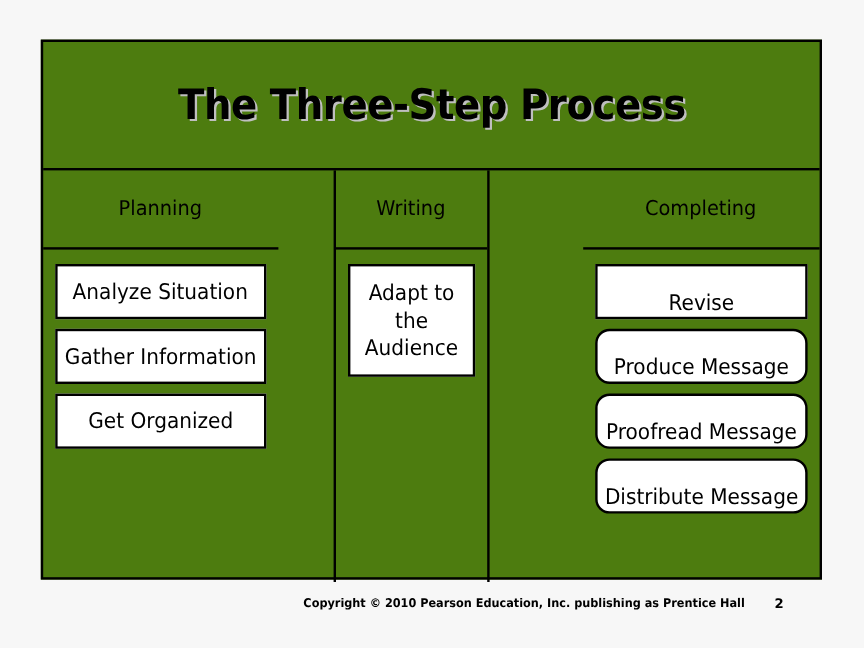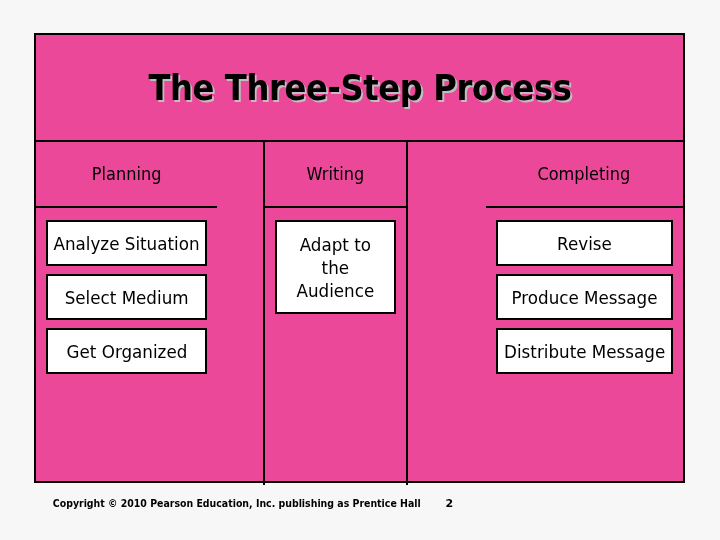--- a/index.html
+++ b/index.html
@@ -13,21 +13,21 @@
     font-family: "Liberation Sans", sans-serif;
     overflow: hidden;
   }
 
   .slide {
     position: absolute;
     left: 34px;
     top: 33px;
     width: 651px;
     height: 450px;
-    background: #ec4899;
+    background: #4d7c0f;
     border: 2px solid #000000;
     box-sizing: border-box;
   }
 
   
   .title-area {
     position: absolute;
     left: 0;
     top: 0;
     width: 100%;
@@ -123,33 +123,33 @@
   
   .col-planning .step-box { height: 46px; }
   .col-planning .step-box + .step-box { margin-top: 8px; }
 
   
   .col-writing .step-box { height: 94px; }
   .col-writing .step-box + .step-box { margin-top: 8px; }
   .col-writing .step-label { white-space: normal; }
 
   
-  .col-completing .step-box { height: 46px; }
-  .col-completing .step-box + .step-box { margin-top: 8px; }
+  .col-completing .step-box { height: 46px; align-items: flex-end; }
+  .col-completing .step-box + .step-box { margin-top: 8px; border-radius: 12px; }
 
   
   .footer {
     position: absolute;
     left: 34px;
     top: 492px;
     width: 651px;
     height: 22px;
     display: flex;
     align-items: center;
-    justify-content: flex-start;
+    justify-content: flex-end;
   }
   .copyright {
     font-family: "DejaVu Sans", sans-serif;
     font-weight: bold;
     font-size: 10px;
     color: #000000;
     white-space: nowrap;
     transform: scaleX(0.94);
     transform-origin: left center;
     padding-left: 20px;
@@ -176,21 +176,21 @@
 
       <div class="col col-planning">
         <div class="col-head">
           <div class="col-head-label">Planning</div>
         </div>
         <div class="col-body">
           <div class="step-box">
             <span class="step-label">Analyze Situation</span>
           </div>
           <div class="step-box">
-            <span class="step-label">Select Medium</span>
+            <span class="step-label">Gather Information</span>
           </div>
           <div class="step-box">
             <span class="step-label">Get Organized</span>
           </div>
         </div>
       </div>
 
       <div class="col col-writing">
         <div class="col-head">
           <div class="col-head-label">Writing</div>
@@ -210,20 +210,23 @@
           <div class="col-head-label">Completing</div>
         </div>
         <div class="col-body">
           <div class="step-box">
             <span class="step-label">Revise</span>
           </div>
           <div class="step-box">
             <span class="step-label">Produce Message</span>
           </div>
           <div class="step-box">
+            <span class="step-label">Proofread Message</span>
+          </div>
+          <div class="step-box">
             <span class="step-label">Distribute Message</span>
           </div>
         </div>
       </div>
 
     </div>
   </div>
 
 </div>
 

